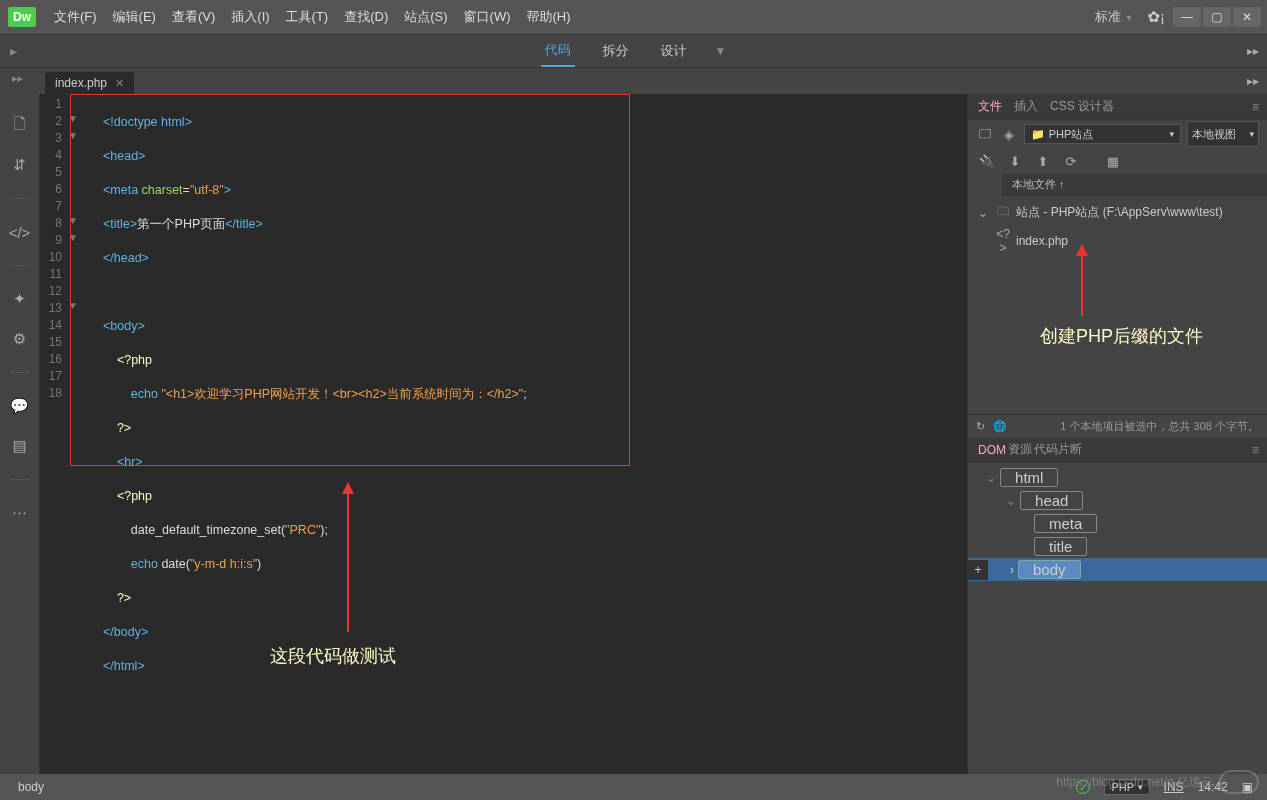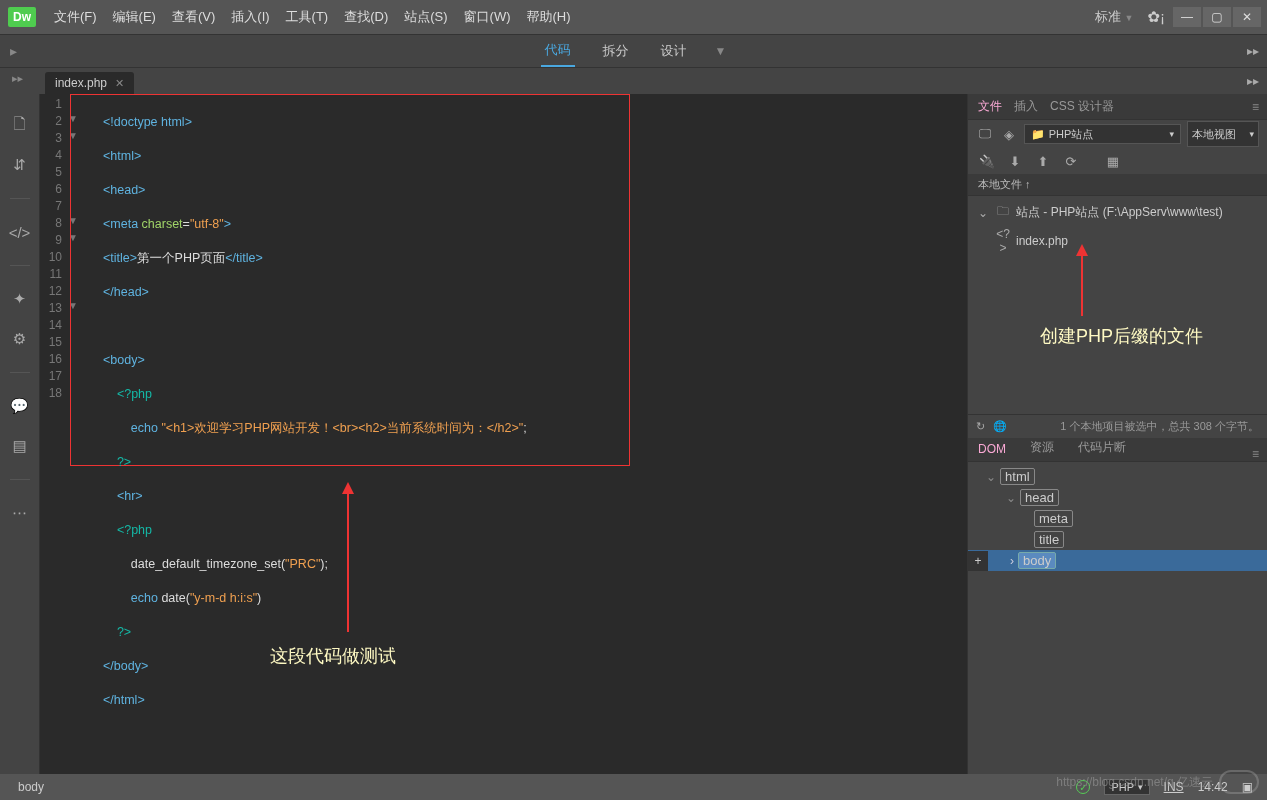--- a/index.html
+++ b/index.html
@@ -41,55 +41,55 @@
 
 .editor { flex: 1; background: #2a2a2a; position: relative; padding: 0; overflow: hidden; }
 .code-wrap { border: 1px solid #e33; margin: 0 0 0 30px; width: 560px; height: 372px; position: relative; top: 0; }
 .gutter { position: absolute; left: 0; top: 0; width: 28px; text-align: right; padding-right: 6px; color: #777; font-family: Consolas, monospace; font-size: 12px; line-height: 17px; padding-top: 2px; }
 .code-lines { padding-left: 32px; font-family: Consolas, monospace; font-size: 12.5px; line-height: 17px; white-space: pre; padding-top: 2px; }
 .fold { color: #777; position: absolute; font-size: 10px; }
 .c-tag { color: #5fb3e0; }
 .c-attr { color: #a0d468; }
 .c-str { color: #f0a050; }
 .c-txt { color: #ddd; }
-.c-php { color: #14b8a6; }
+.c-php { color: #fef9c3; }
 .c-kw { color: #5fb3e0; }
 .c-fn { color: #ddd; }
 .annot-text { position: absolute; color: #fef9c3; font-size: 18px; text-align: center; }
 
 
 .rightpanel { width: 300px; background: #444; display: flex; flex-direction: column; border-left: 1px solid #333; }
 .panel-tabs { height: 26px; display: flex; align-items: center; background: #3a3a3a; border-bottom: 1px solid #333; gap: 12px; padding: 0 10px; position: relative; }
 .panel-tab { font-size: 12px; color: #999; padding: 5px 0; cursor: pointer; }
 .panel-tab.active { color: #f9a8d4; }
 .panel-menu { position: absolute; right: 8px; color: #888; }
 
 .files-toolbar { height: 28px; display: flex; align-items: center; gap: 6px; padding: 0 8px; background: #444; }
 .ft-icon { width: 18px; height: 18px; display: flex; align-items: center; justify-content: center; color: #aaa; cursor: pointer; font-size: 13px; }
 .site-select { flex: 1; background: #333; border: 1px solid #555; color: #ccc; height: 20px; font-size: 11px; padding: 0 6px; display: flex; align-items: center; justify-content: space-between; }
 .view-select { width: 72px; background: #333; border: 1px solid #555; color: #ccc; height: 20px; font-size: 11px; padding: 12px 4px; display: flex; align-items: center; justify-content: space-between; }
 
 .files-toolbar2 { height: 26px; display: flex; align-items: center; gap: 10px; padding: 0 10px; background: #444; }
 
-.files-header { height: 22px; background: #3a3a3a; display: flex; align-items: center; padding: 0 10px; font-size: 11px; color: #bbb; border-bottom: 1px solid #333; }
+.files-header { height: 22px; background: #3a3a3a; display: flex; align-items: center; padding: 0 10px; font-size: 11px; color: #bbb; border-bottom: 1px solid #333; margin-left: 34px; }
 
 .file-tree { background: #444; flex: 0 0 auto; padding: 4px 0; font-size: 12px; }
 .tree-row { display: flex; align-items: center; gap: 6px; padding: 2px 8px; color: #ccc; cursor: pointer; }
 .tree-indent-1 { padding-left: 28px; }
 .tree-icon { width: 14px; text-align: center; color: #aaa; }
 
 .files-status { height: 24px; background: #444; border-top: 1px solid #333; display: flex; align-items: center; padding: 0 8px; font-size: 11px; color: #999; gap: 8px; }
 .files-status .st-icon { color: #aaa; cursor: pointer; }
 .files-status-text { flex: 1; text-align: right; }
 
 
-.dom-tabs { height: 24px; display: flex; align-items: flex-end; background: #3a3a3a; border-bottom: 1px solid #333; gap: 24px; padding: 0 10px; }
+.dom-tabs { height: 24px; display: flex; align-items: center; background: #3a3a3a; border-bottom: 1px solid #333; gap: 2px; padding: 0 10px; }
 .dom-tree { padding: 4px 0; font-size: 12px; background: #444; flex: 1; }
 .dom-row { display: flex; align-items: center; gap: 4px; padding: 2px 10px; color: #ccc; }
-.dom-tag { border: 1px solid #888; padding: 0 4px; border-radius: 2px; background: #444; font-size: 13px; }
+.dom-tag { border: 1px solid #888; padding: 0 14px; border-radius: 2px; background: #444; font-size: 15px; }
 .dom-row.selected { background: #3a6a9a; }
 .dom-row.selected .dom-tag { background: #5a8abf; border-color: #7aa; }
 .dom-plus { position: absolute; left: 0; width: 20px; height: 20px; background: #333; color: #ccc; display: flex; align-items: center; justify-content: center; }
 
 
 .statusbar { height: 26px; background: #555; display: flex; align-items: center; padding: 0 10px; gap: 14px; font-size: 12px; color: #ccc; position: relative; }
 .sb-crumb { padding: 2px 8px; cursor: pointer; }
 .sb-right { position: absolute; right: 14px; display: flex; align-items: center; gap: 14px; }
 .sb-item { display: flex; align-items: center; gap: 4px; }
 .sb-btn { background: #333; border: 1px solid #666; padding: 1px 6px; font-size: 11px; color: #ccc; }
@@ -188,21 +188,20 @@
         <div>18</div>
     </div>
     <span class="fold" style="left:28px;top:19px">▼</span>
     <span class="fold" style="left:28px;top:36px">▼</span>
     <span class="fold" style="left:28px;top:121px">▼</span>
     <span class="fold" style="left:28px;top:138px">▼</span>
     <span class="fold" style="left:28px;top:206px">▼</span>
     <div class="code-wrap">
       <div class="code-lines">
 <div><span class="c-tag">&lt;!doctype html&gt;</span></div>
-<div><span class="c-tag">&lt;html&gt;</span></div>
 <div><span class="c-tag">&lt;head&gt;</span></div>
 <div><span class="c-tag">&lt;meta </span><span class="c-attr">charset</span><span class="c-txt">=</span><span class="c-str">"utf-8"</span><span class="c-tag">&gt;</span></div>
 <div><span class="c-tag">&lt;title&gt;</span><span class="c-txt">第一个PHP页面</span><span class="c-tag">&lt;/title&gt;</span></div>
 <div><span class="c-tag">&lt;/head&gt;</span></div>
 <div><span></span>&nbsp;</div>
 <div><span class="c-tag">&lt;body&gt;</span></div>
 <div><span class="c-php">    &lt;?php</span></div>
 <div><span>        </span><span class="c-kw">echo </span><span class="c-str">"&lt;h1&gt;欢迎学习PHP网站开发！&lt;br&gt;&lt;h2&gt;当前系统时间为：&lt;/h2&gt;"</span><span class="c-txt">;</span></div>
 <div><span class="c-php">    ?&gt;</span></div>
 <div><span class="c-tag">    &lt;hr&gt;</span></div>

